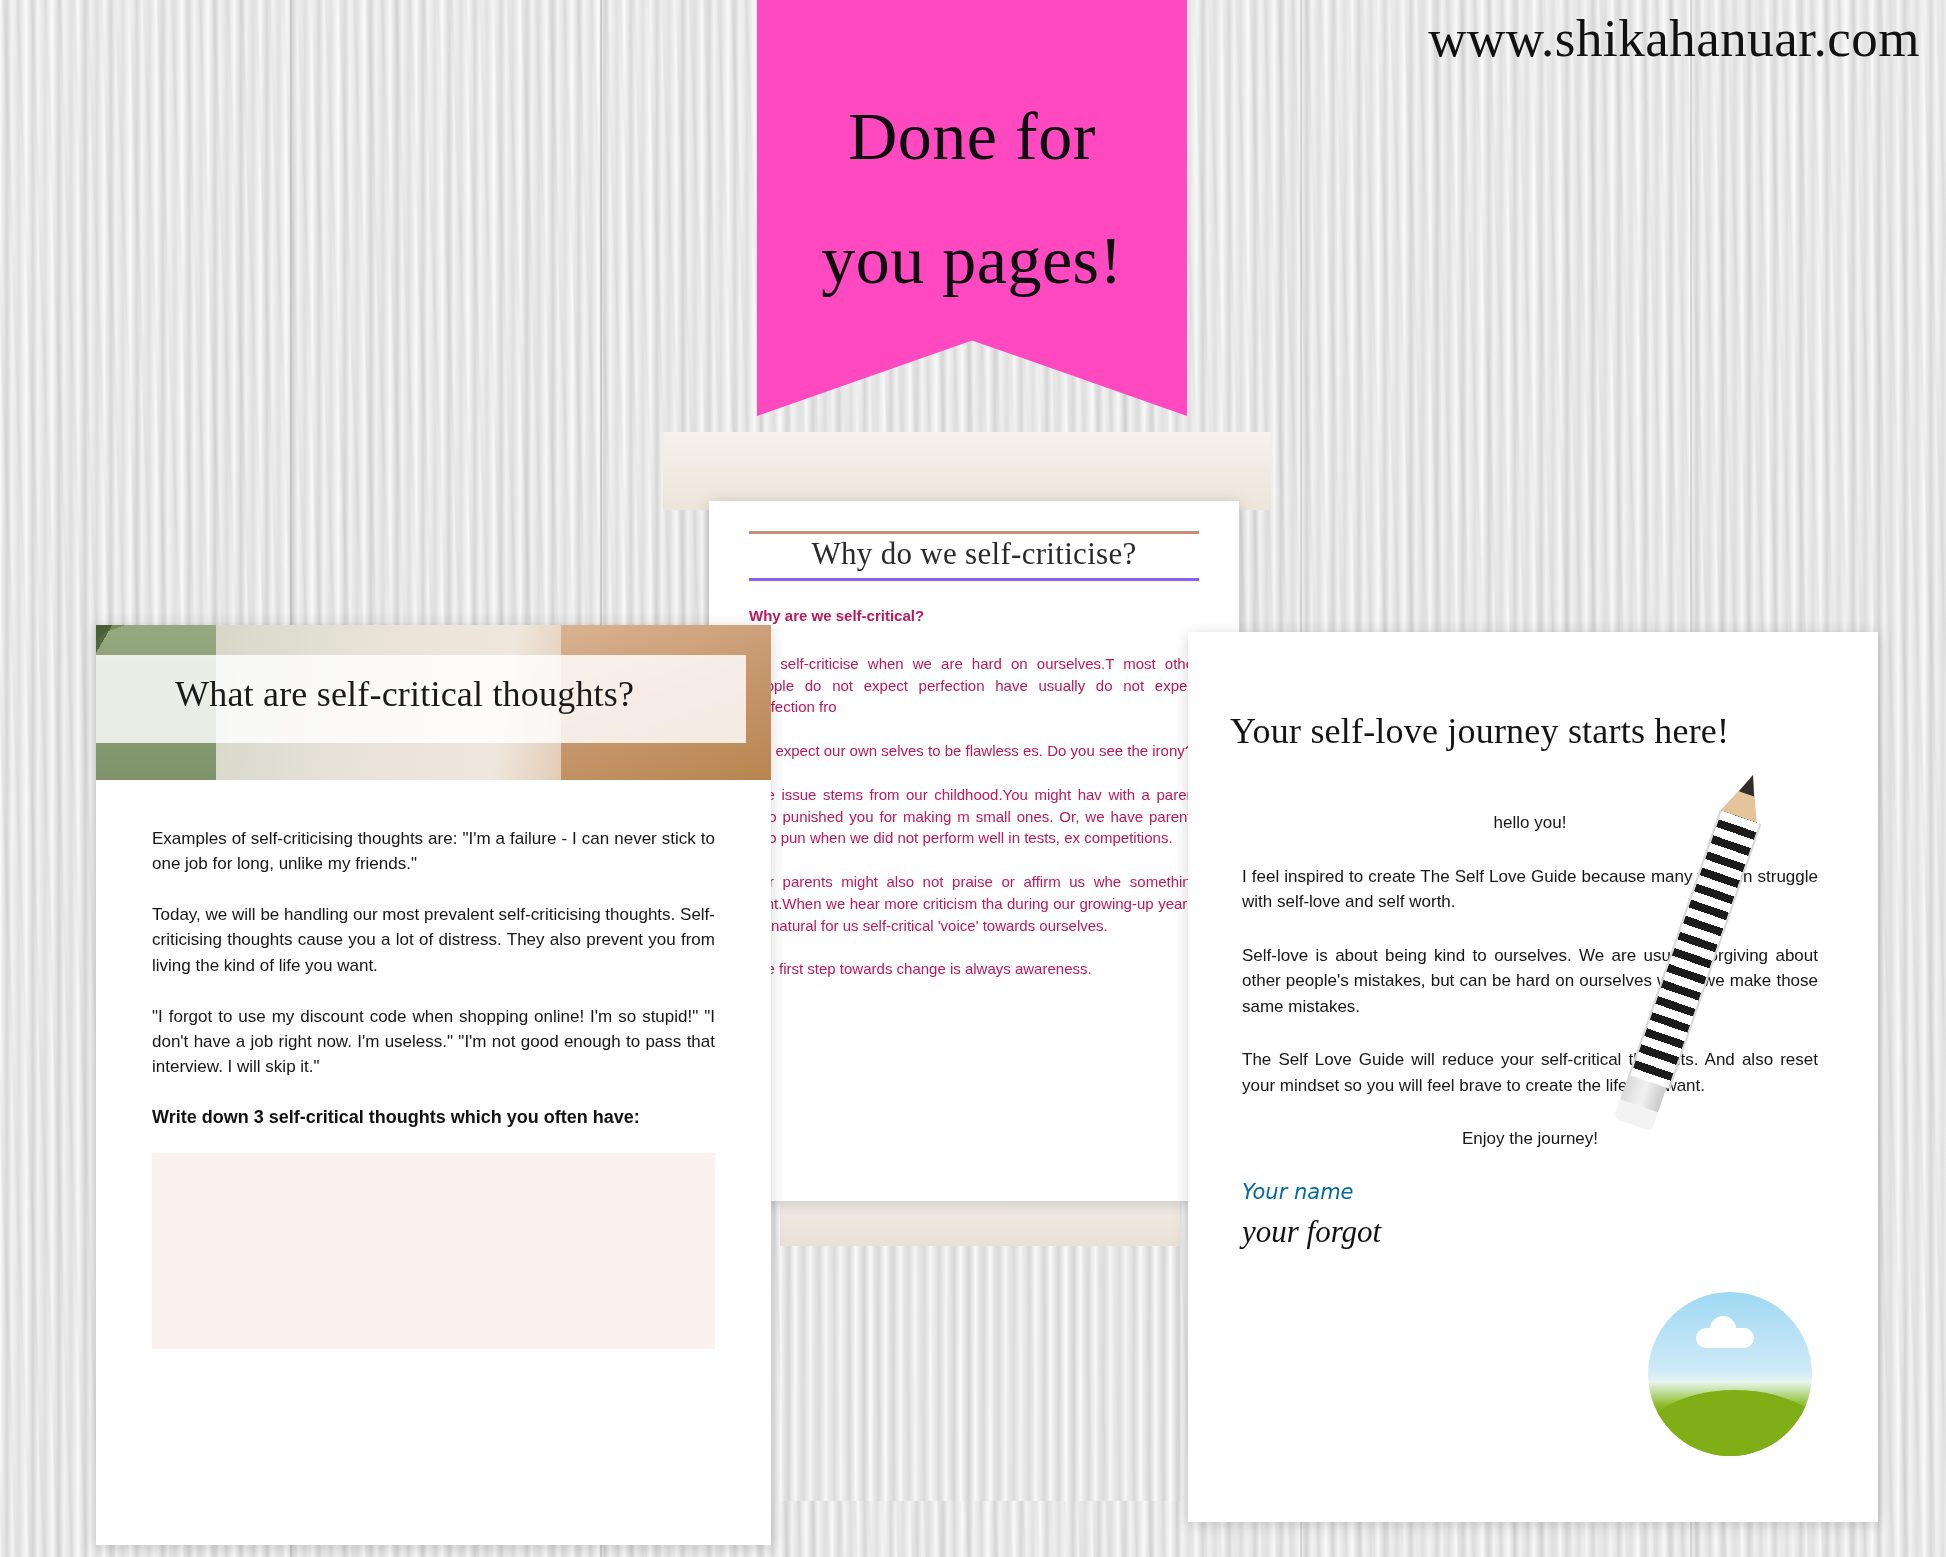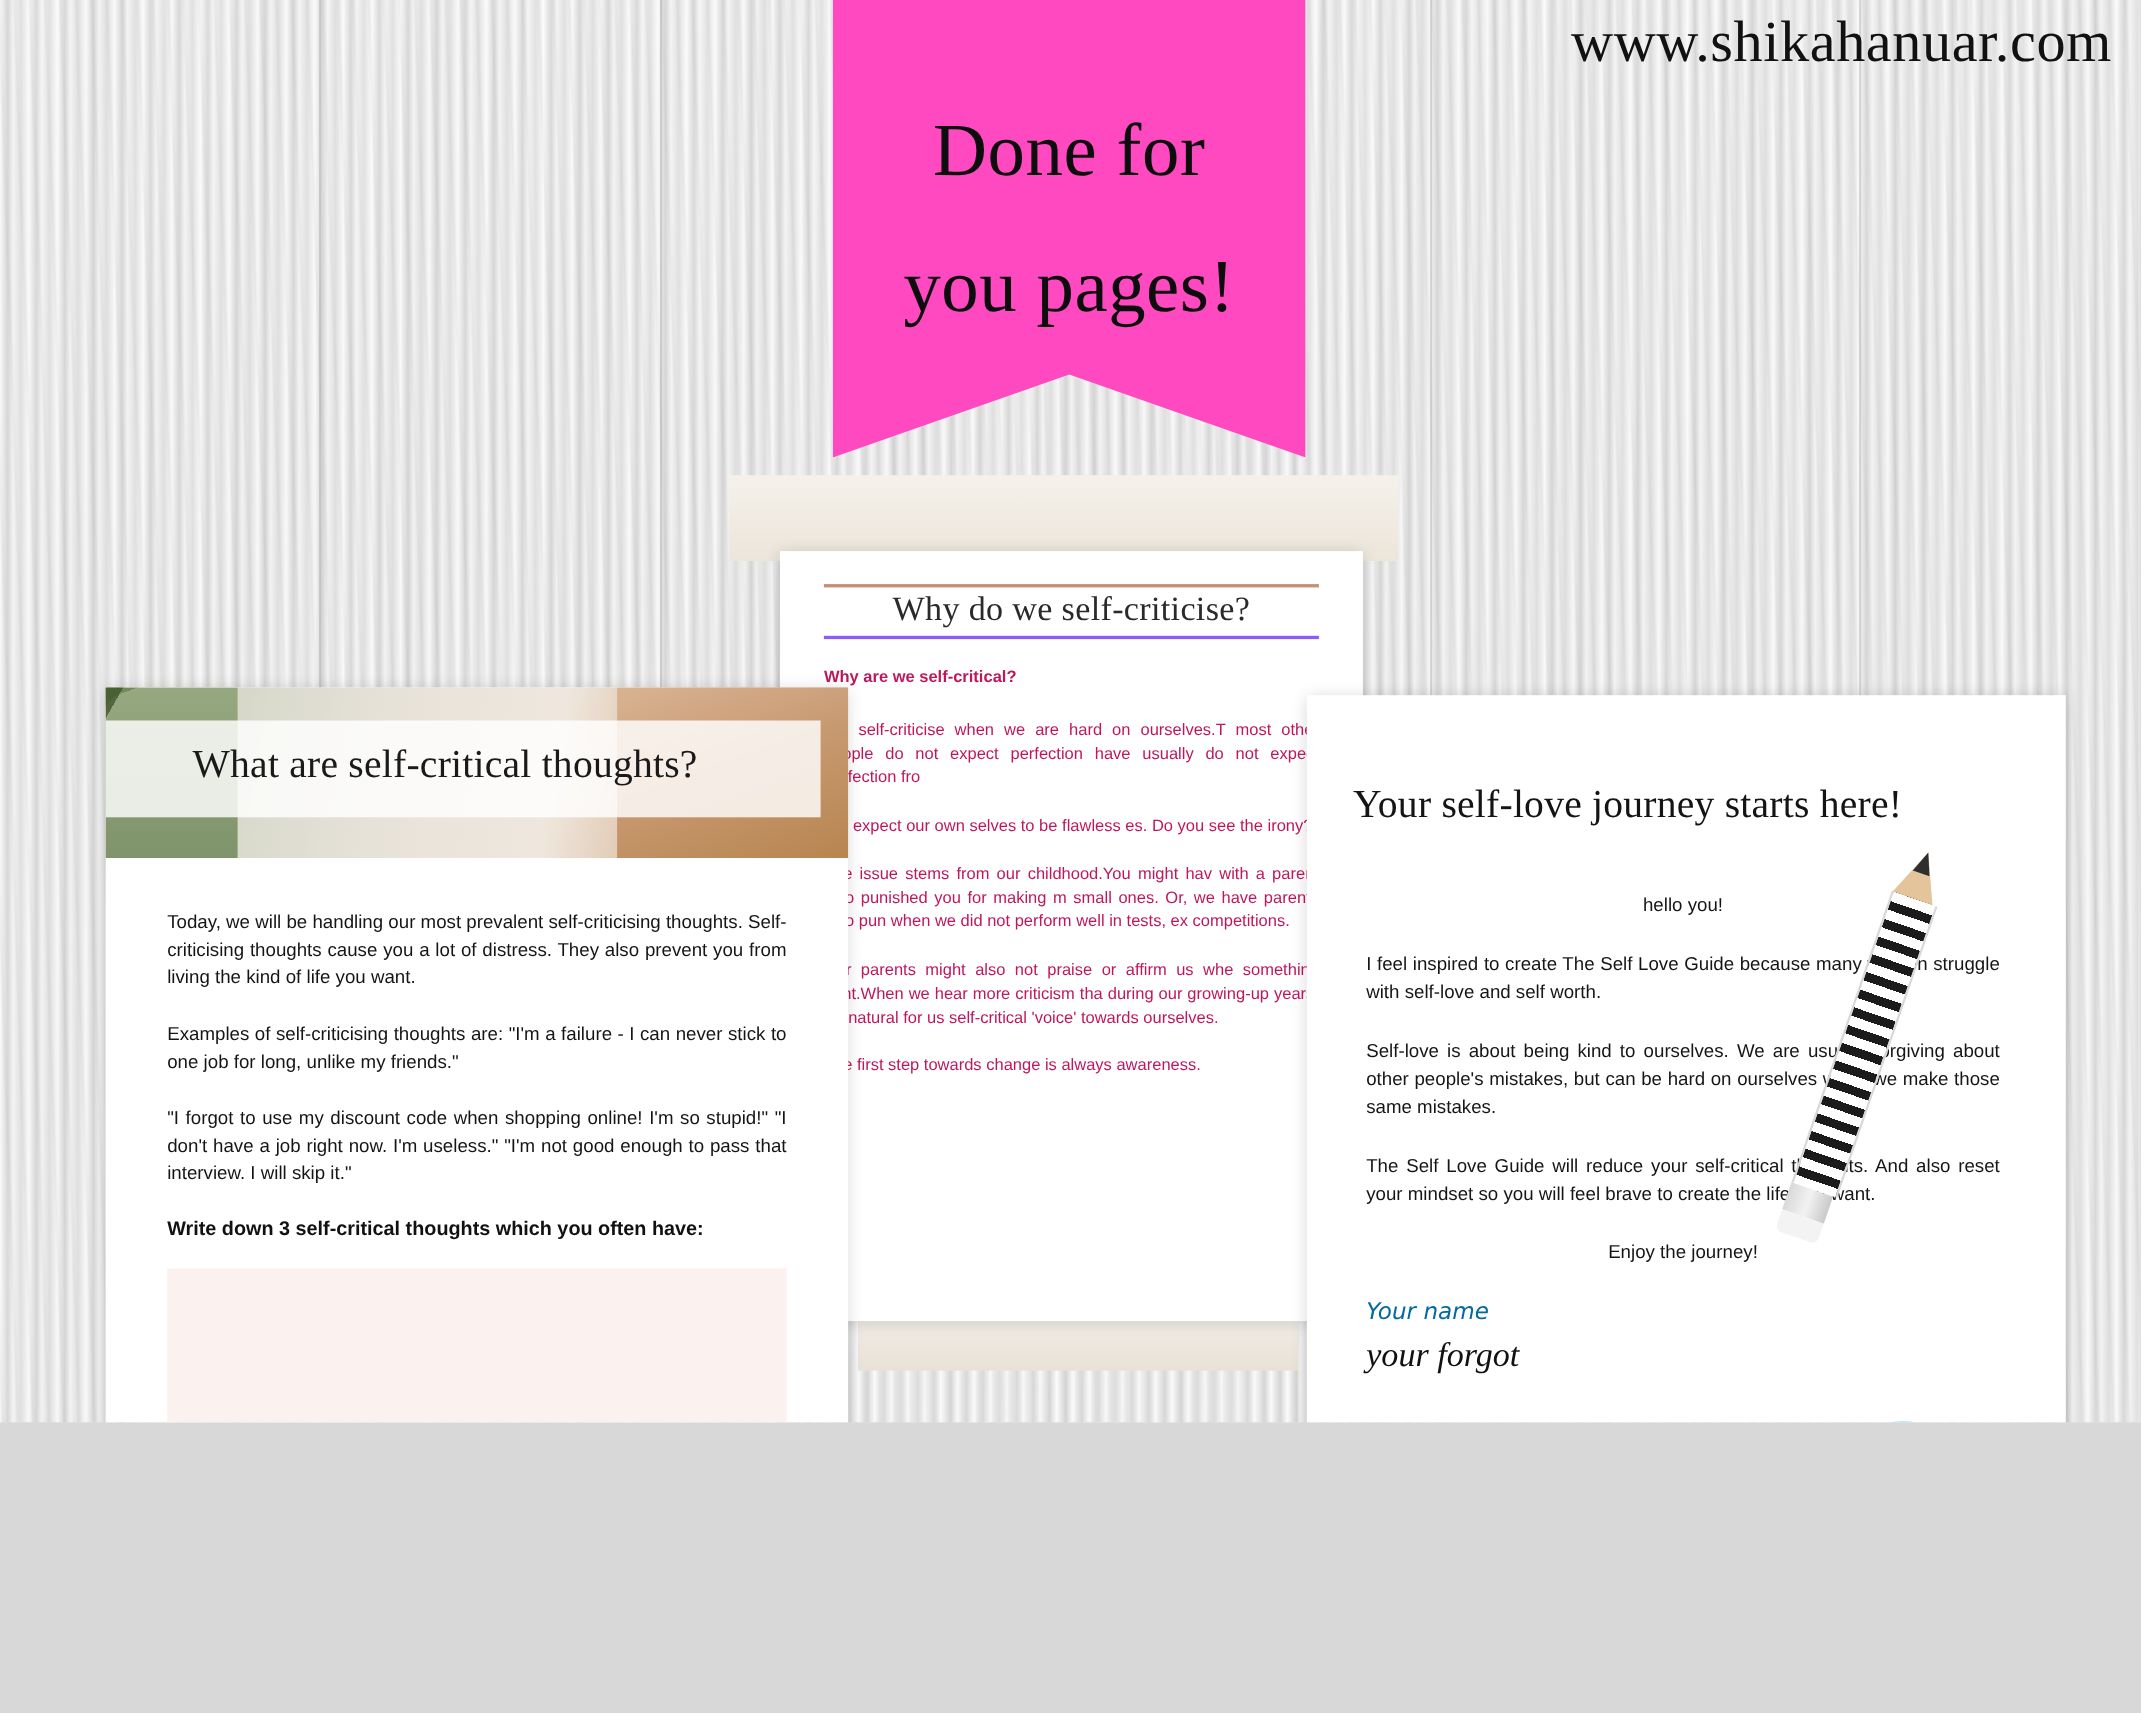--- a/index.html
+++ b/index.html
@@ -11,21 +11,21 @@
     height: 1557px;
     overflow: hidden;
     font-family: "Liberation Sans", sans-serif;
     background: #d8d8d8;
   }
 
   
   #stage {
     position: relative;
     width: 1946px;
-    height: 1293px;
+    height: 1557px;
     overflow: hidden;
     background:
       repeating-linear-gradient(90deg,
         rgba(255,255,255,0.85) 0px,
         rgba(236,236,236,0.85) 3px,
         rgba(212,212,212,0.7) 7px,
         rgba(247,247,247,0.85) 12px,
         rgba(224,224,224,0.8) 19px,
         rgba(255,255,255,0.8) 26px),
       repeating-linear-gradient(92deg,
@@ -393,22 +393,22 @@
   </div>
 
   <div class="sheet" id="page-left">
     <div class="hero">
       <div class="leaf"></div>
       <div class="hair"></div>
       <div class="title-band"></div>
     </div>
     <div class="hero-title">What are self-critical thoughts?</div>
     <div class="left-body">
+      <p>Examples of self-criticising thoughts are: "I'm a failure - I can never stick to one job for long, unlike my friends."</p>
       <p>Today, we will be handling our most prevalent self-criticising thoughts. Self-criticising thoughts cause you a lot of distress. They also prevent you from living the kind of life you want.</p>
-      <p>Examples of self-criticising thoughts are: "I'm a failure - I can never stick to one job for long, unlike my friends."</p>
       <p>"I forgot to use my discount code when shopping online! I'm so stupid!" "I don't have a job right now. I'm useless." "I'm not good enough to pass that interview. I will skip it."</p>
     </div>
     <div class="prompt">Write down 3 self-critical thoughts which you often have:</div>
     <div class="write-box"></div>
   </div>
 
   <div class="sheet" id="page-right">
     <div class="right-title">Your self-love journey starts here!</div>
     <div class="right-body">
       <p class="plain">hello you!</p>

